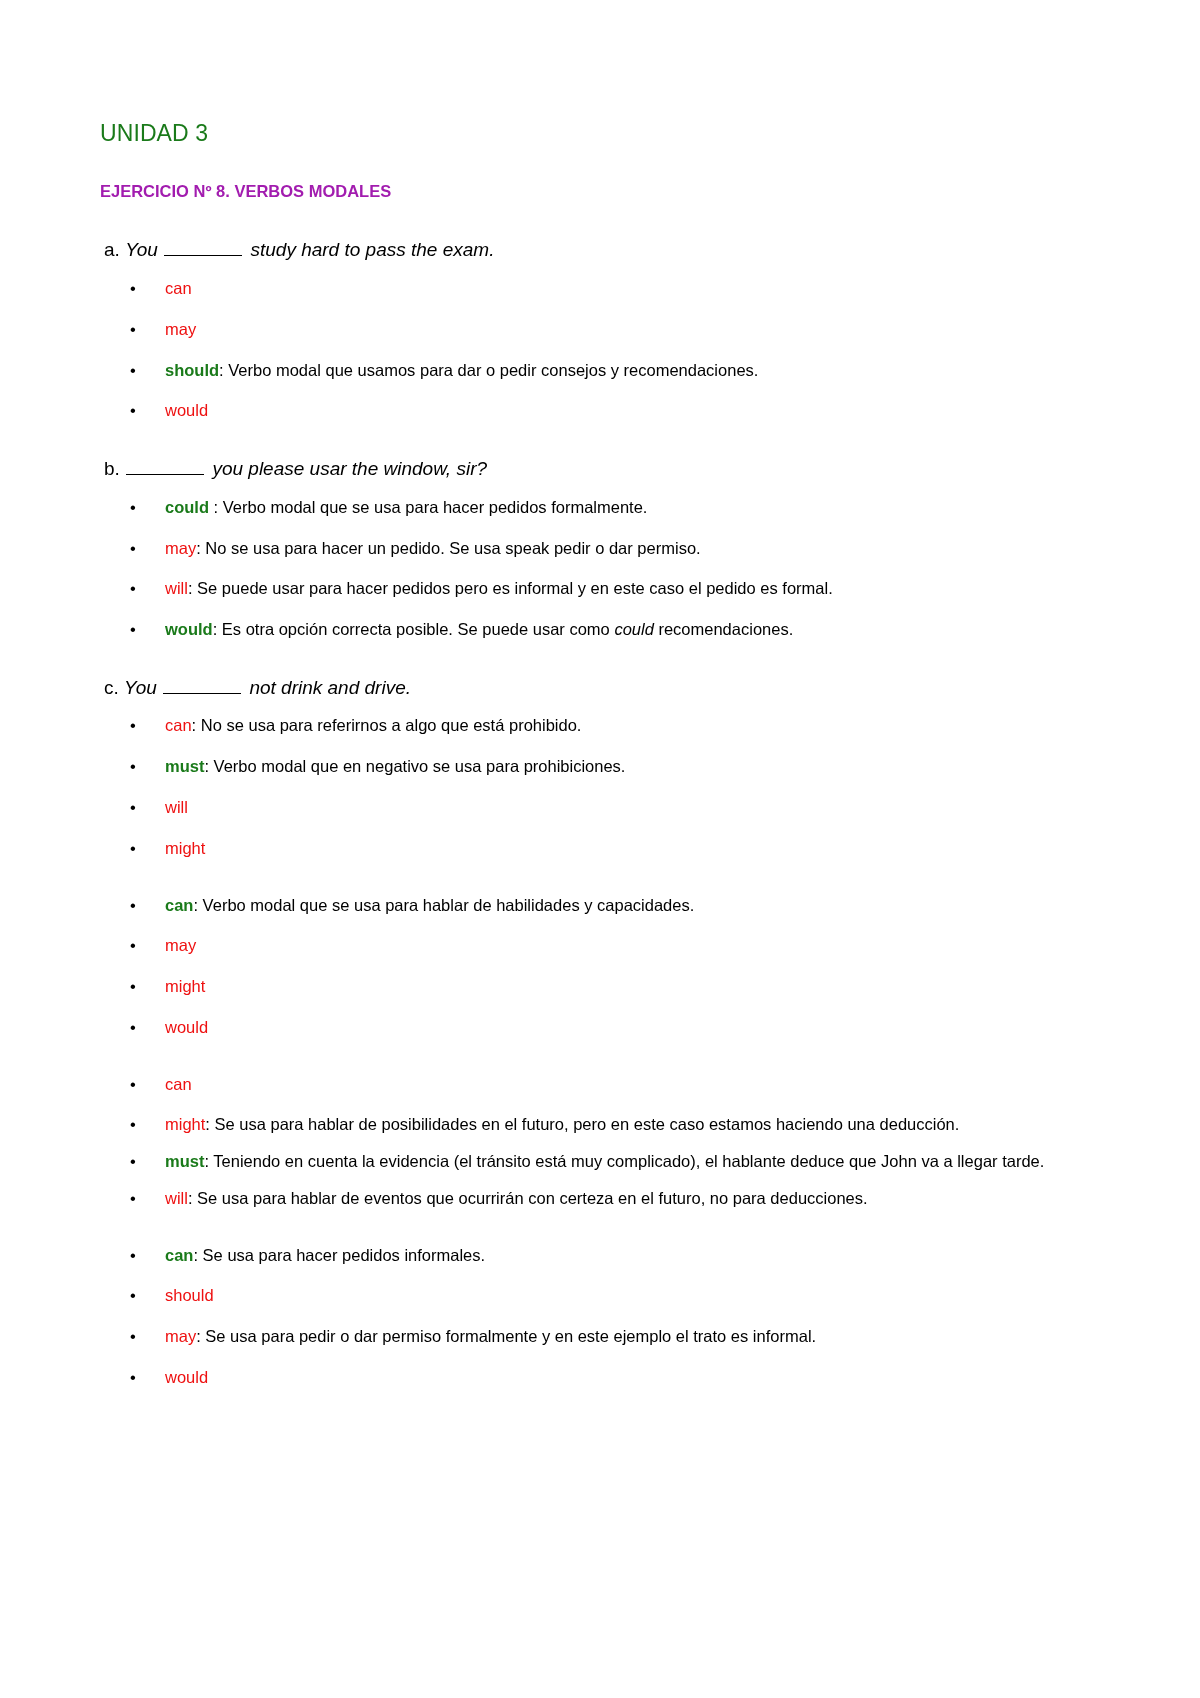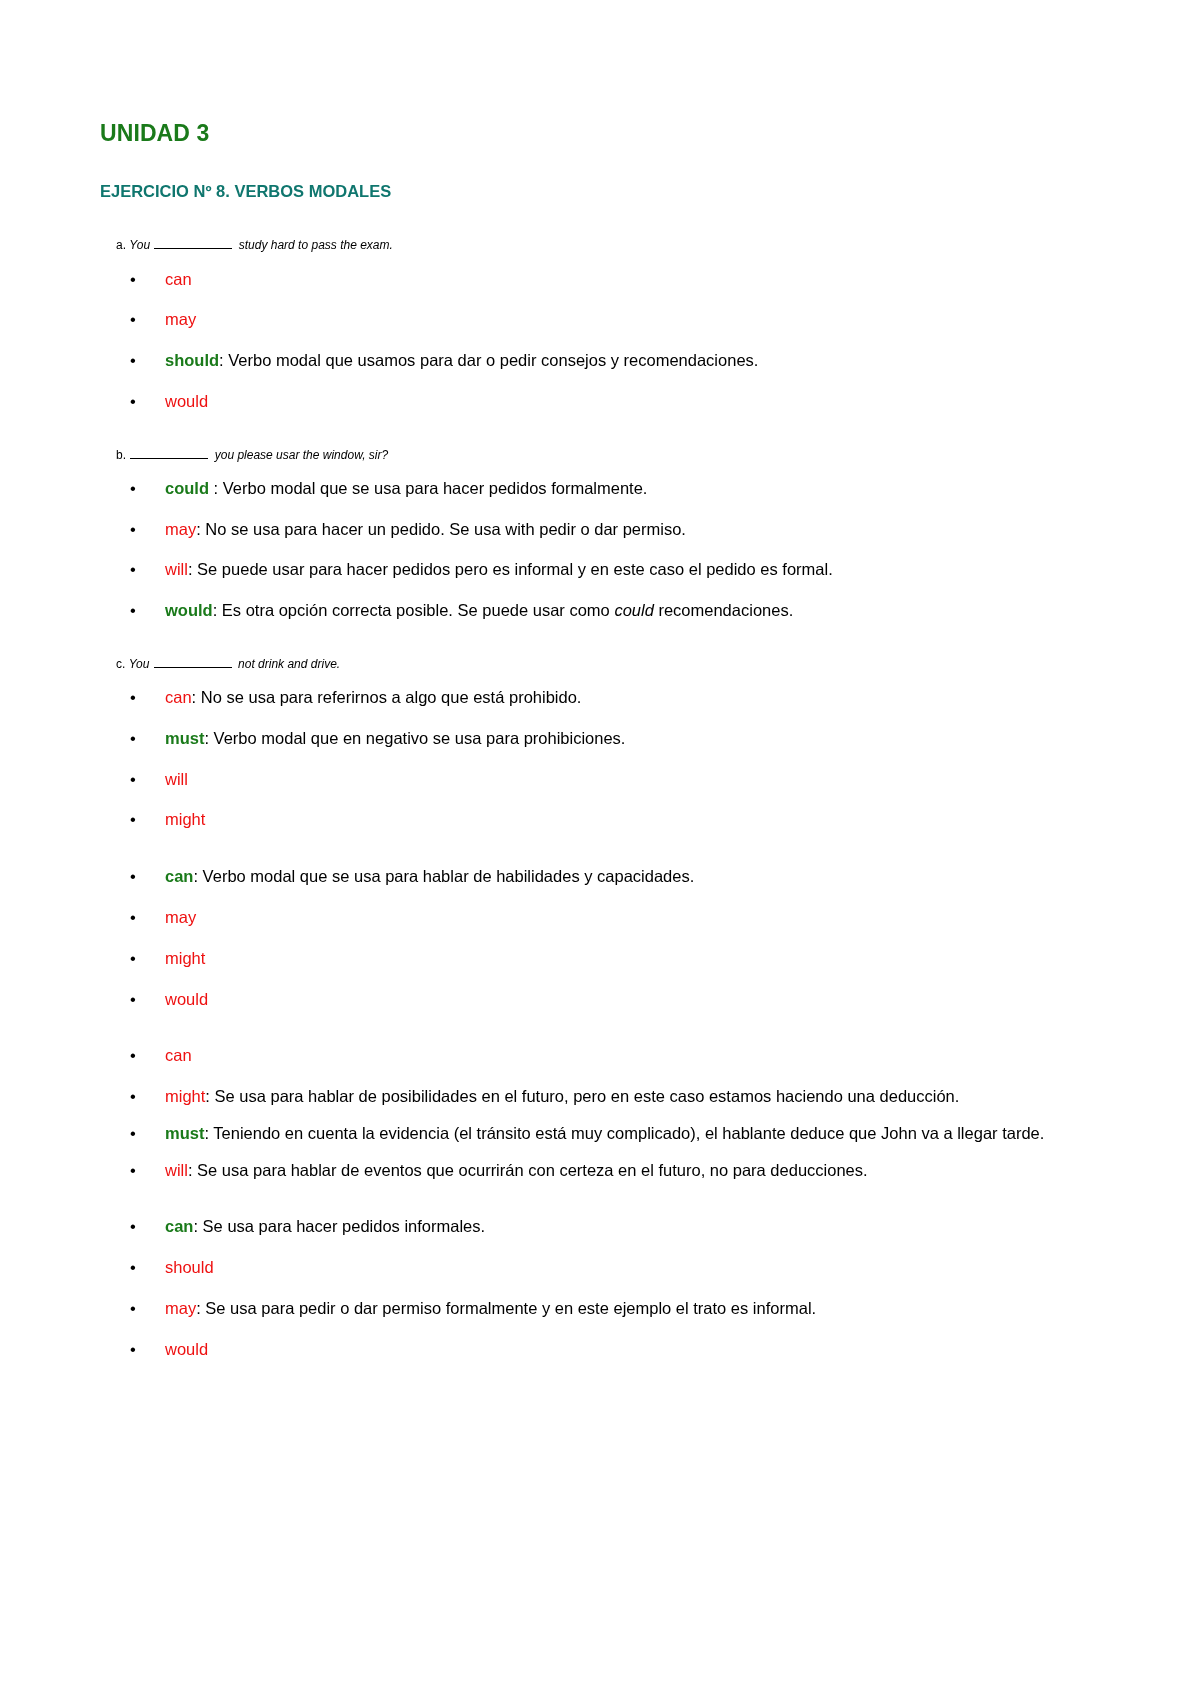--- a/index.html
+++ b/index.html
@@ -17,43 +17,43 @@
   .page {
     width: 1200px;
     min-height: 1698px;
     box-sizing: border-box;
     padding: 120px 100px 60px 100px;
     background: #ffffff;
     position: relative;
   }
   .doc-title {
     color: #1a7a1a;
-    font-weight: bold;
+    font-weight: normal;
     font-size: 23px;
     letter-spacing: 0.1px;
     margin: 0 0 34px 0;
     line-height: 1.2;
   }
   .exercise-title {
-    color: #0f766e;
+    color: #a21caf;
     font-weight: bold;
     font-size: 16.5px;
     margin: 0 0 36px 0;
     line-height: 1.2;
   }
   .qblock {
     margin: 0 0 34px 0;
   }
   .qblock:last-child {
     margin-bottom: 0;
   }
   .stem {
-    font-size: 12px;
+    font-size: 19px;
     line-height: 1.35;
-    margin: 0 0 14px 16px;
+    margin: 0 0 14px 4px;
     white-space: pre-wrap;
   }
   .stem .lead {
     font-style: normal;
   }
   .stem .sent {
     font-style: italic;
   }
   .blank {
     display: inline-block;
@@ -124,21 +124,21 @@
           <li><span class="bullet">•</span><span class="modal wrong">can</span></li>
           <li><span class="bullet">•</span><span class="modal wrong">may</span></li>
           <li><span class="bullet">•</span><span class="modal correct">should</span><span class="expl">: </span><span class="expl">Verbo modal que usamos para dar o pedir consejos y  recomendaciones.</span></li>
           <li><span class="bullet">•</span><span class="modal wrong">would</span></li>
         </ul>
       </div>
       <div class="qblock">
         <p class="stem"><span class="lead">b.</span> <span class="blank"></span> <span class="sent">you please usar the window, sir?</span></p>
         <ul class="options">
           <li><span class="bullet">•</span><span class="modal correct">could</span><span class="expl"> : </span><span class="expl">Verbo modal que se usa para hacer pedidos formalmente.</span></li>
-          <li><span class="bullet">•</span><span class="modal wrong">may</span><span class="expl">: </span><span class="expl">No se usa para hacer un pedido. Se usa with pedir o dar permiso.</span></li>
+          <li><span class="bullet">•</span><span class="modal wrong">may</span><span class="expl">: </span><span class="expl">No se usa para hacer un pedido. Se usa speak pedir o dar permiso.</span></li>
           <li><span class="bullet">•</span><span class="modal wrong">will</span><span class="expl">: </span><span class="expl">Se puede usar para hacer pedidos pero es informal y en este caso el pedido es formal.</span></li>
           <li><span class="bullet">•</span><span class="modal correct">would</span><span class="expl">: </span><span class="expl"><span>Es otra opción correcta posible. Se puede usar como </span><span class="ital">could</span><span> recomendaciones.</span></span></li>
         </ul>
       </div>
       <div class="qblock">
         <p class="stem"><span class="lead">c.</span> <span class="sent">You</span> <span class="blank"></span> <span class="sent">not drink and drive.</span></p>
         <ul class="options">
           <li><span class="bullet">•</span><span class="modal wrong">can</span><span class="expl">: </span><span class="expl">No se usa para referirnos a algo que está prohibido.</span></li>
           <li><span class="bullet">•</span><span class="modal correct">must</span><span class="expl">: </span><span class="expl">Verbo modal que en negativo se usa para prohibiciones.</span></li>
           <li><span class="bullet">•</span><span class="modal wrong">will</span></li>

